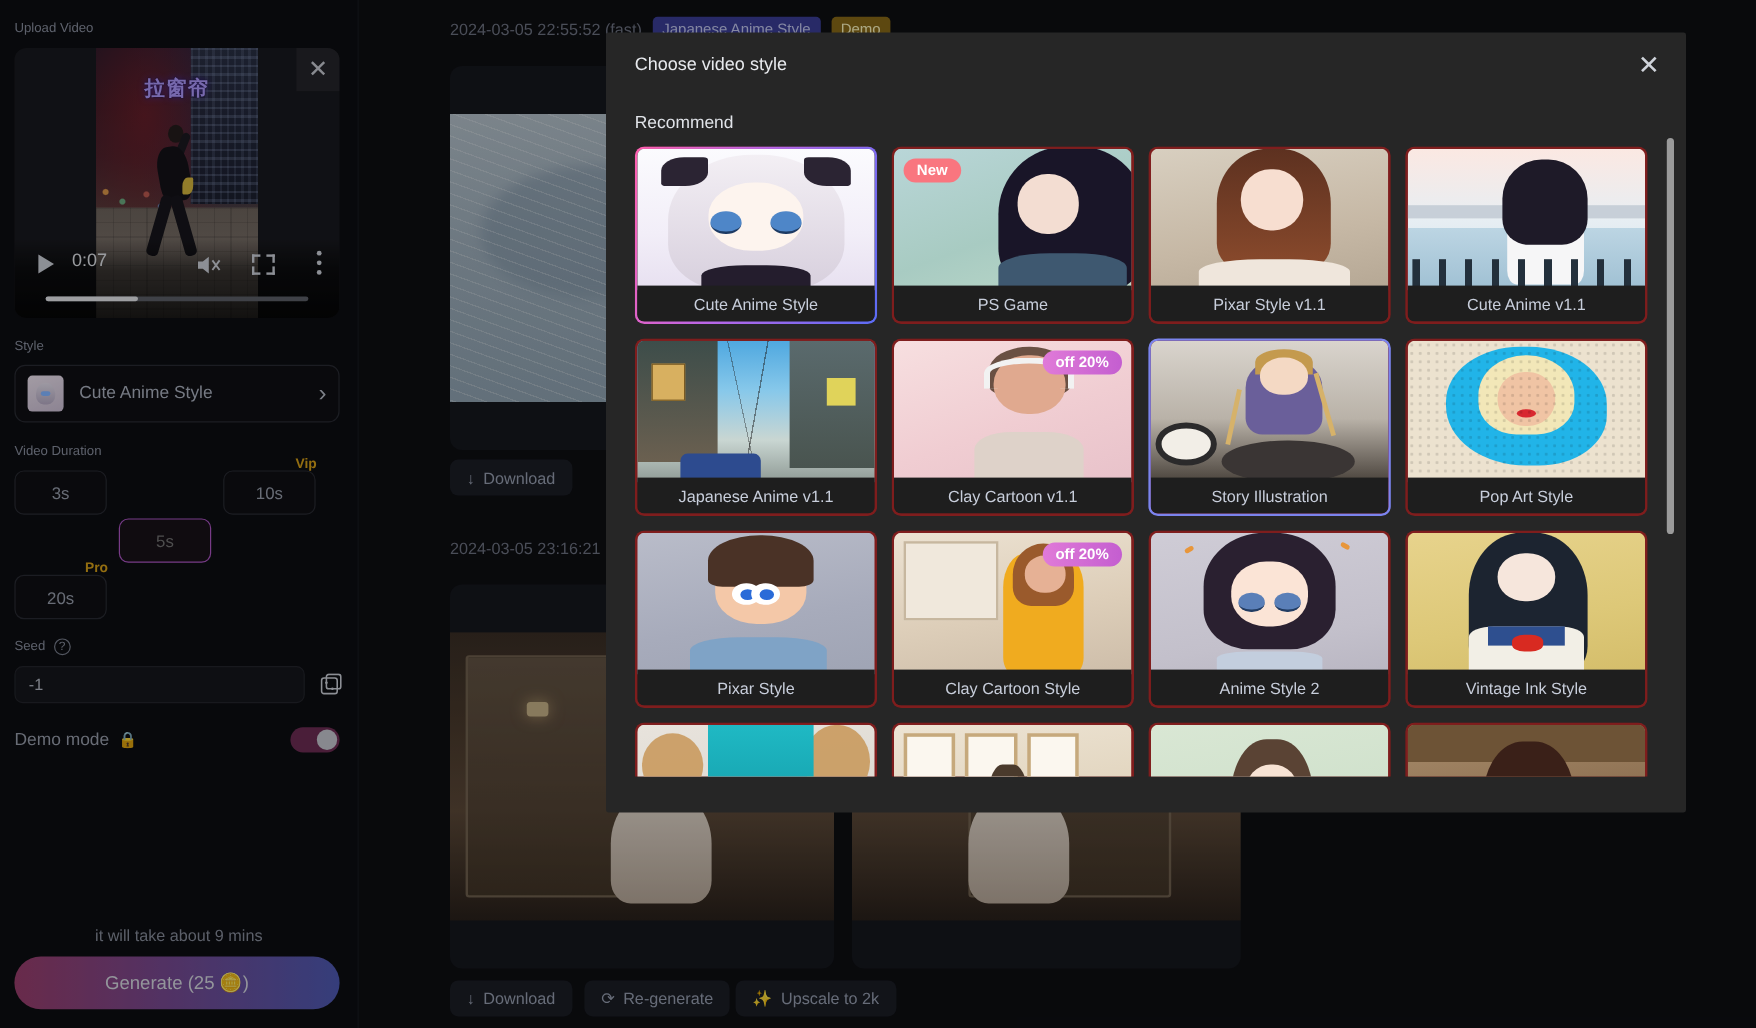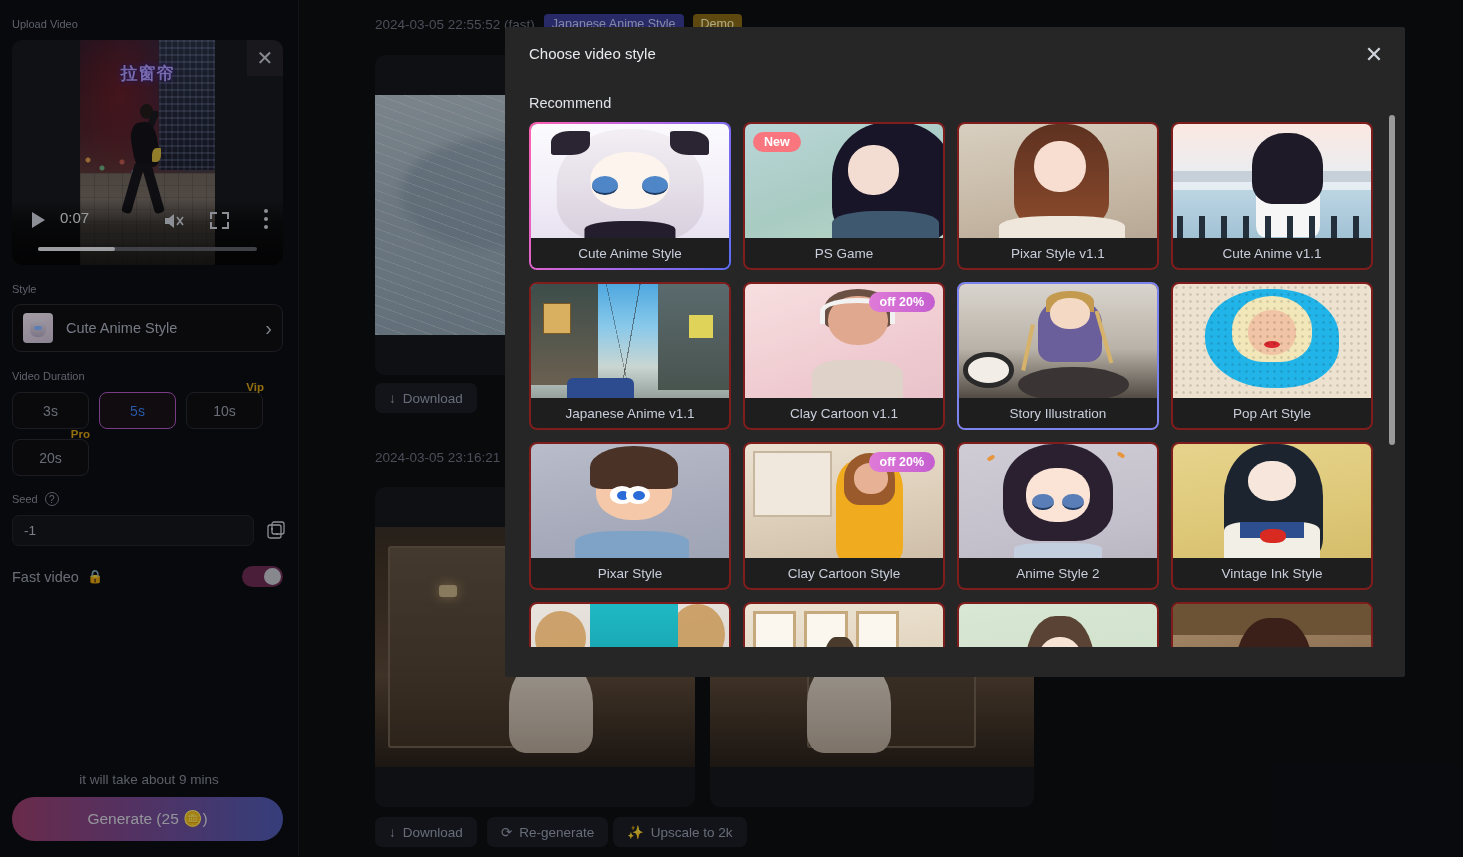--- a/index.html
+++ b/index.html
@@ -102,21 +102,21 @@
   .style-thumb:before{content:"";position:absolute;left:11px;top:13px;width:8px;height:4px;border-radius:2px;background:#5b7fb5;z-index:2;}
   .style-name { margin-left: 13px; font-size: 14.5px; color: #aeb4c2; flex: 1; }
   .chev { color:#b9bec9; font-size: 20px; font-weight: 300; }
 
   .dur-row { display: flex; gap: 10px; margin-top: 10px; flex-wrap: wrap; width: 271px;}
   .dur-btn {
     width: 77px; height: 37px; border: 1px solid #2a2c34; border-radius: 8px;
     display: flex; align-items: center; justify-content: center;
     font-size: 14px; color: #9aa0ae; position: relative; background:#0f1014; cursor:pointer;
   }
-  .dur-btn.sel { border-color: #b058c8; color:#3b82f6; background:#191219; }
+  .dur-btn.sel { border-color: #b058c8; color:#737373; background:#191219;margin-top:40px; }
   .dur-tag { position: absolute; right: -2px; top: -12px; font-size: 11.5px; font-weight: bold; color: #d9a21a;}
 
   .seed-head{display:flex;align-items:center;gap:7px;margin-top:16px;}
   .q-mark{width:14px;height:14px;border:1px solid #7b8190;border-radius:50%;color:#8a90a0;font-size:10px;
     display:flex;align-items:center;justify-content:center;}
   .seed-row{display:flex;align-items:center;gap:12px;margin-top:9px;}
   .seed-input{width:245px;height:31px;background:#16171c;border:1px solid #24262d;border-radius:7px;
     color:#b7bcc8;font-size:13.5px;padding:0 11px;font-family:"Liberation Sans",sans-serif;}
   .dice{width:20px;height:20px;position:relative;}
 
@@ -392,21 +392,21 @@
         <svg width="20" height="20" viewBox="0 0 20 20">
           <rect x="2" y="4" width="13" height="13" rx="2" fill="none" stroke="#cfd3dc" stroke-width="1.3"></rect>
           <rect x="6" y="1" width="12" height="12" rx="2" fill="none" stroke="#cfd3dc" stroke-width="1.3"></rect>
           <circle cx="6" cy="8" r="1.1" fill="#cfd3dc"></circle>
             <circle cx="11" cy="13" r="1.1" fill="#cfd3dc"></circle>
         </svg>
       </div>
     </div>
 
     <div class="fast-row">
-      <span class="fast-label">Fast video</span>
+      <span class="fast-label">Demo mode</span>
       <span class="lock">🔒</span>
       <div class="toggle">
           <b></b>
         </div>
     </div>
 
     <div class="hint">it will take about 9 mins</div>
     <div class="gen-btn">Generate (25 🪙)</div>
   </div>
 

